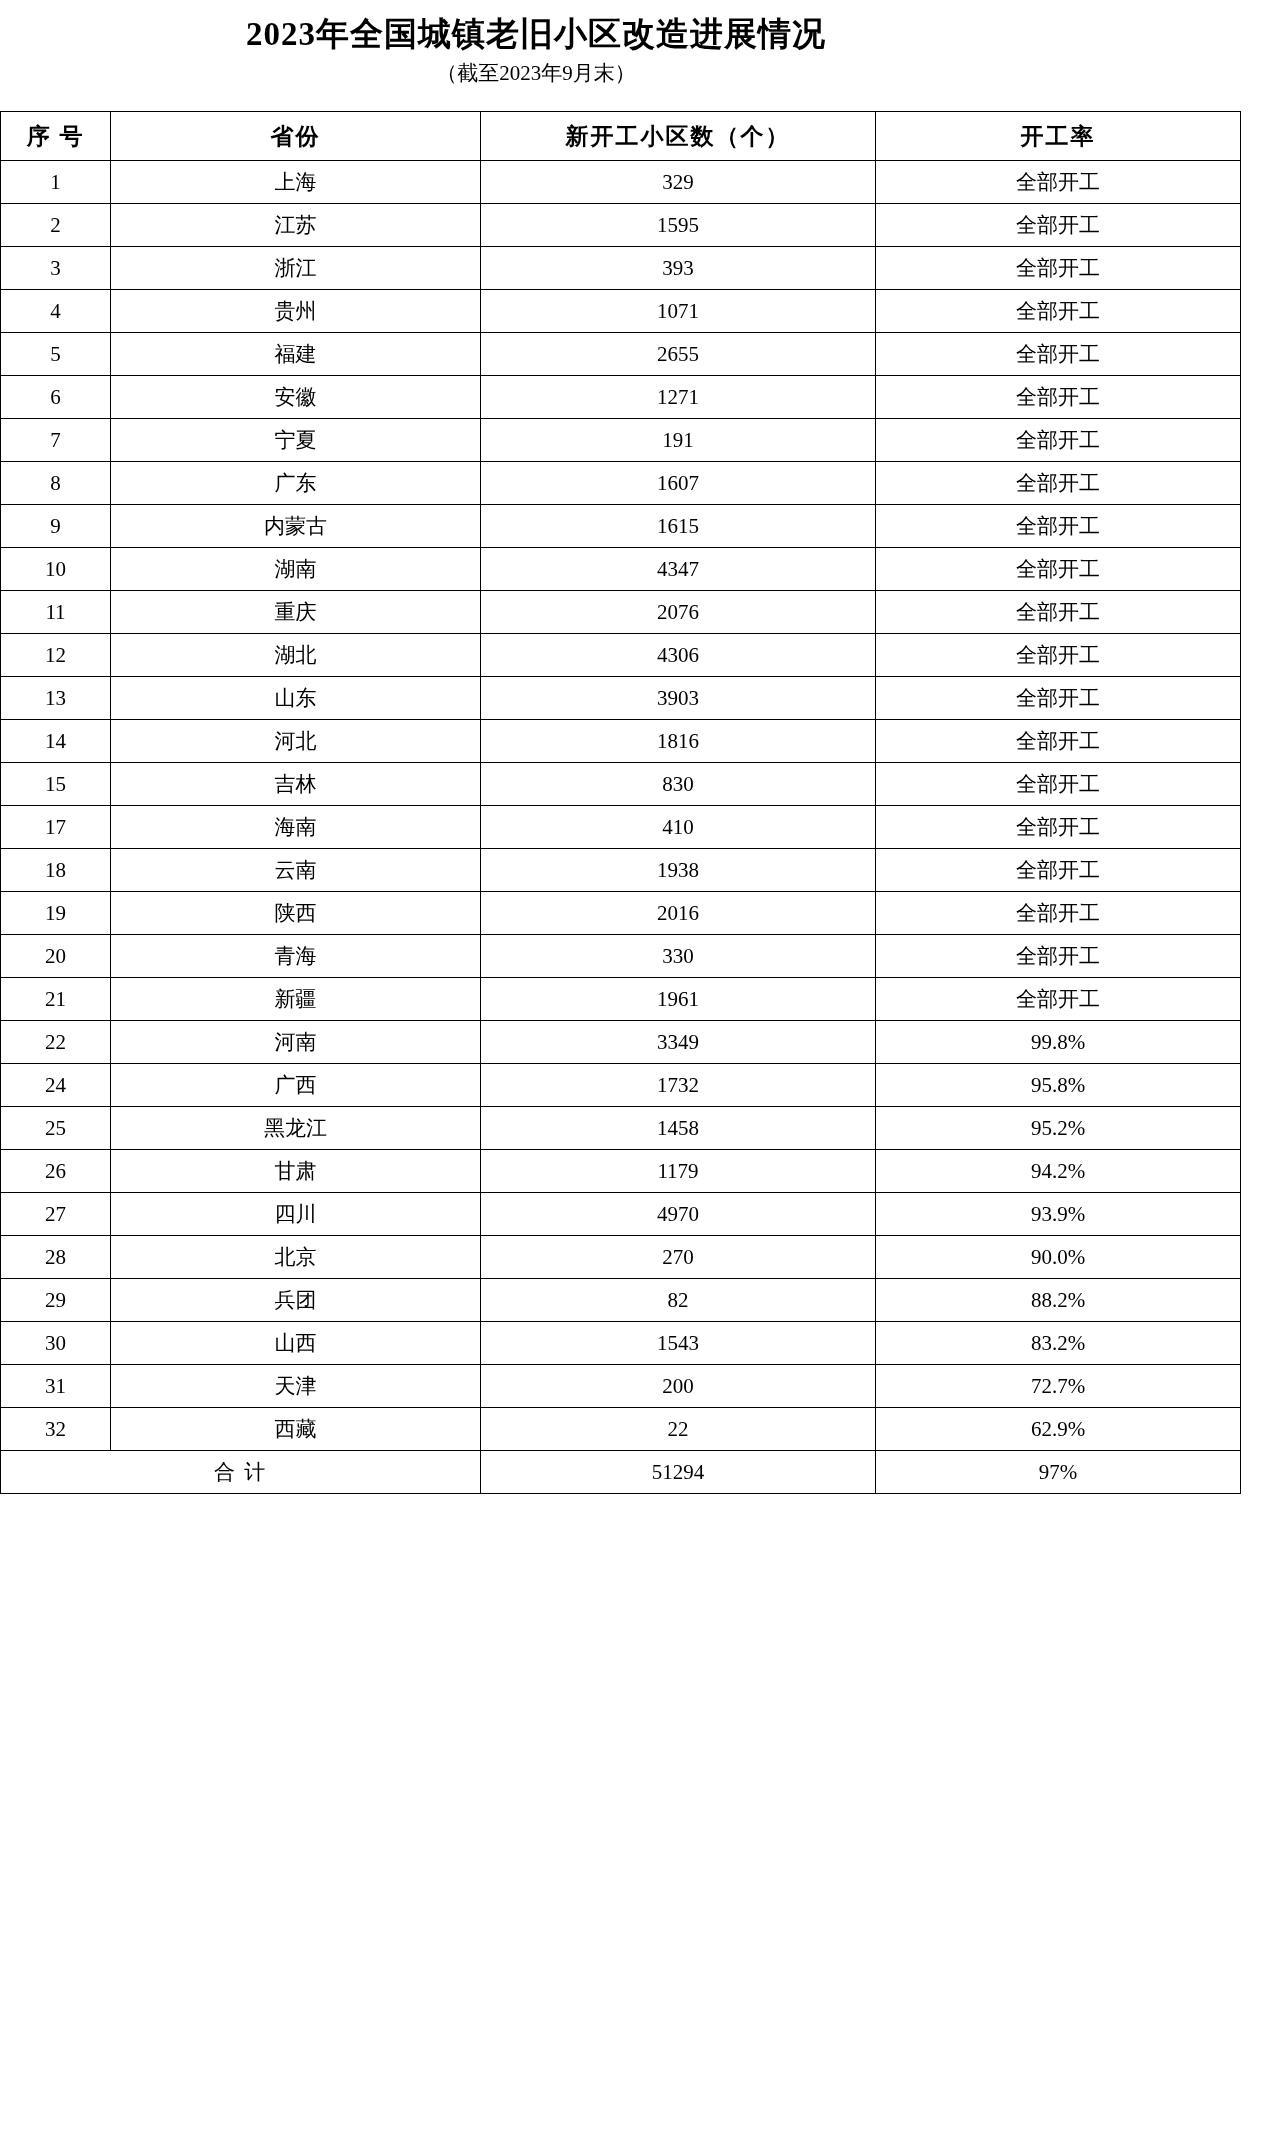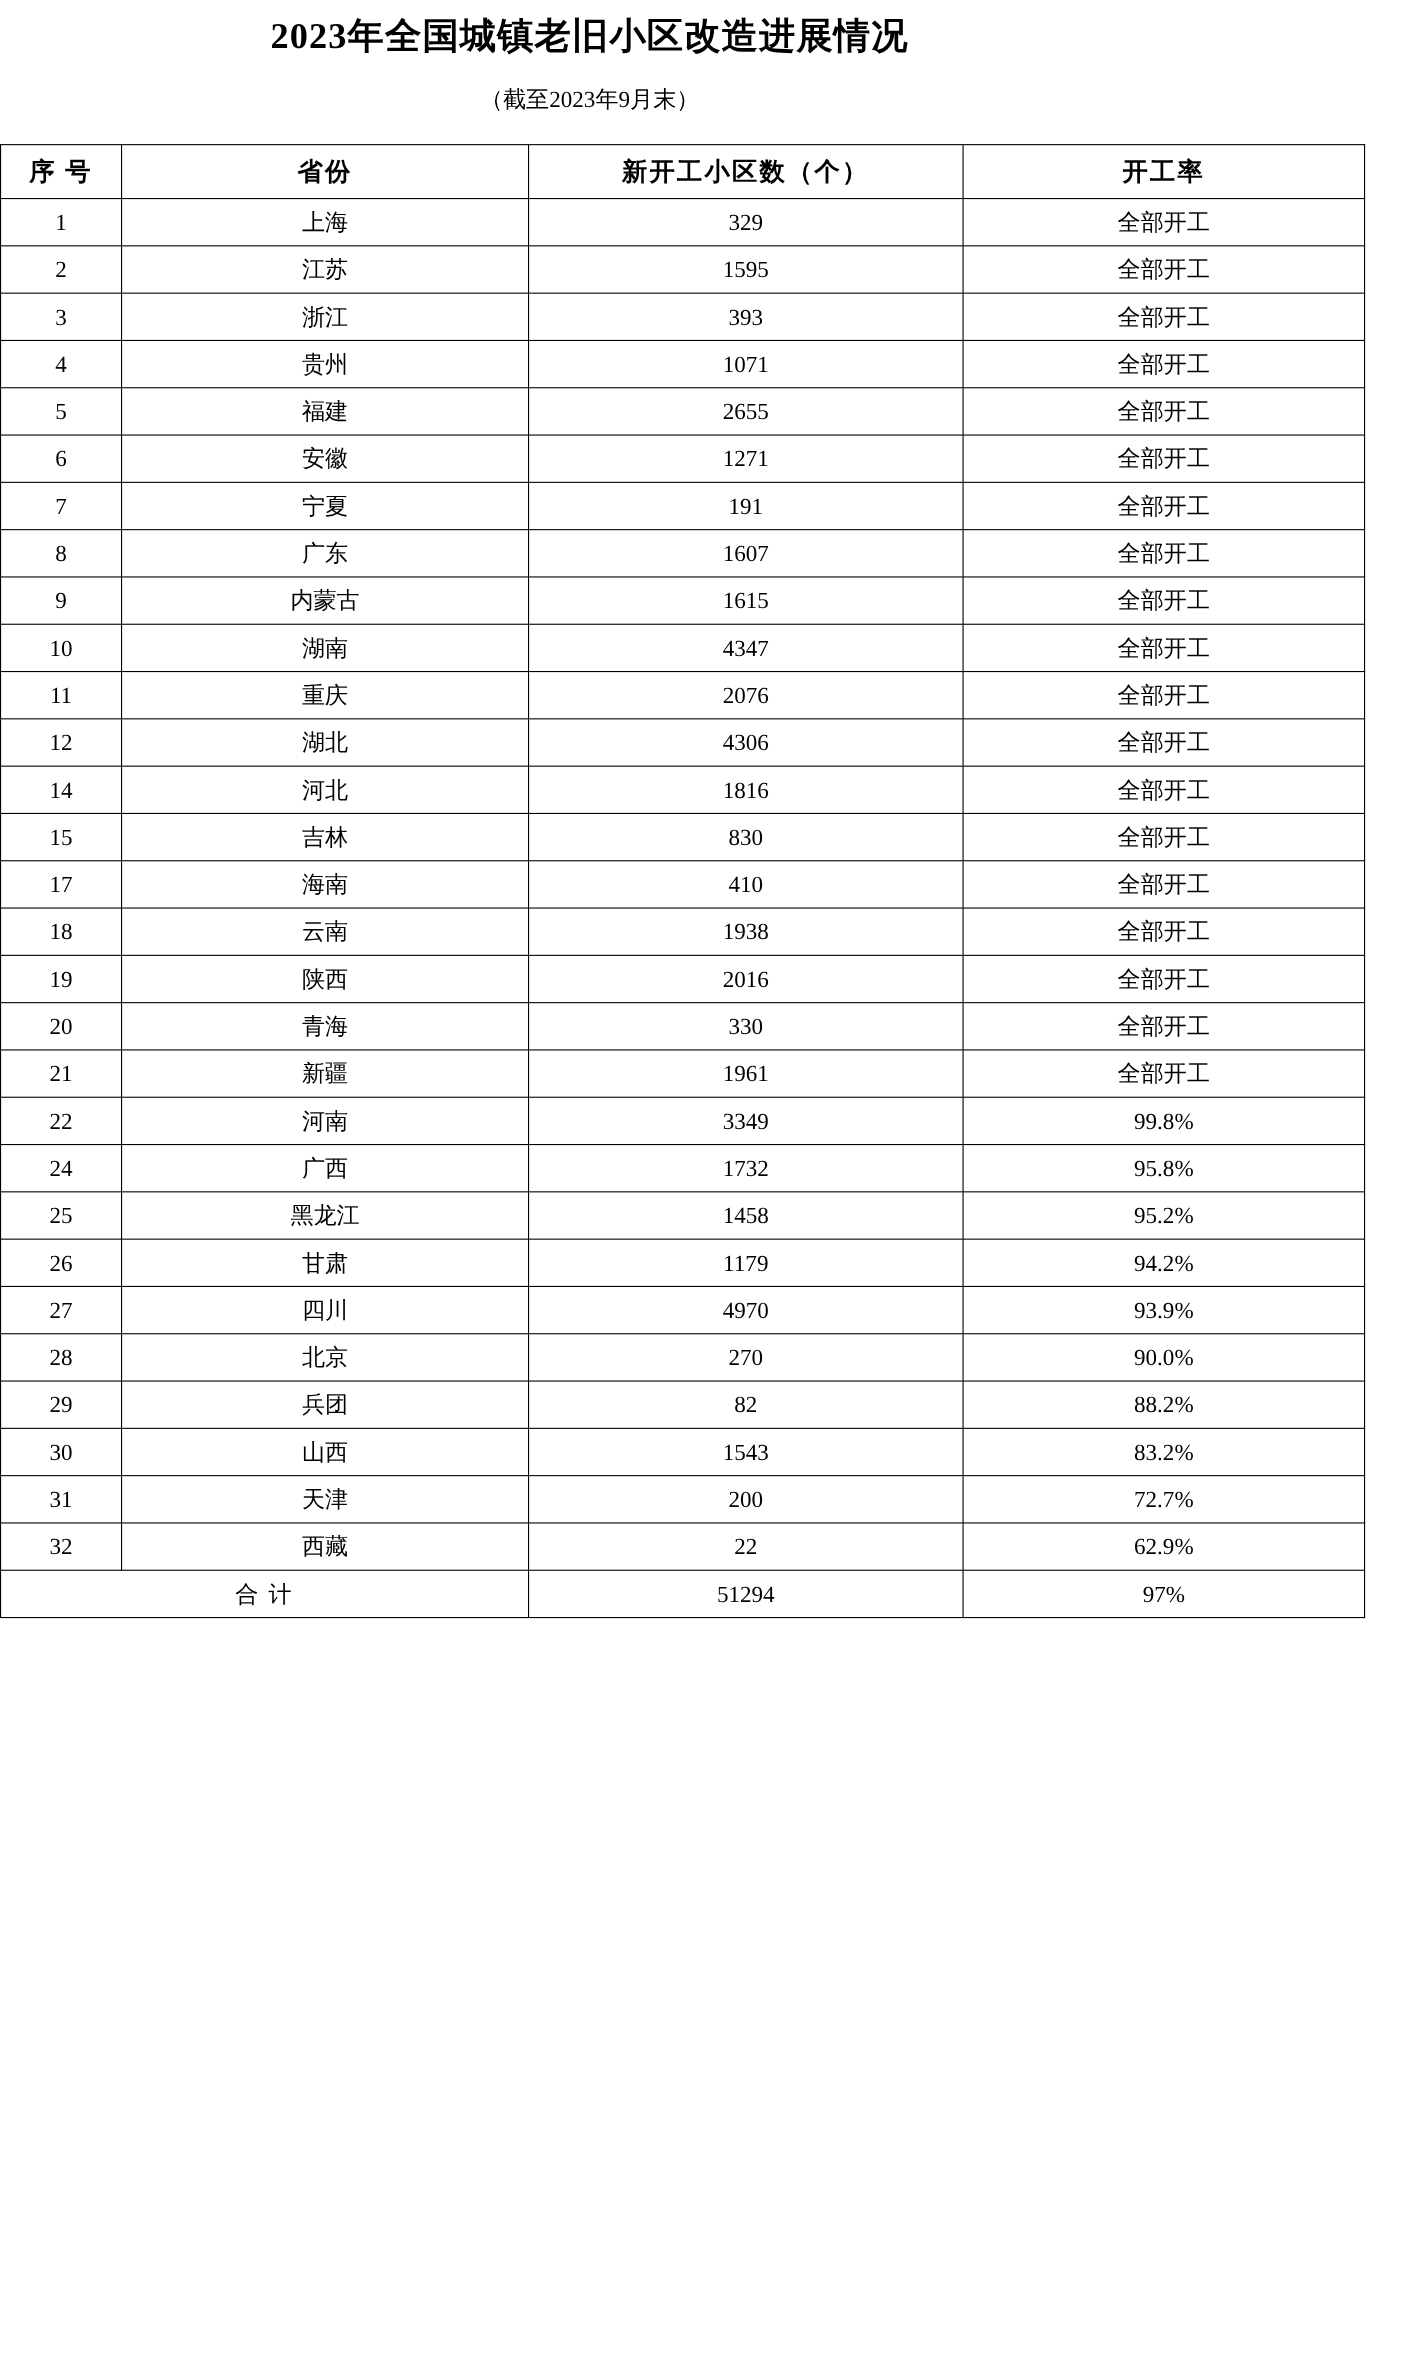--- a/index.html
+++ b/index.html
@@ -29,21 +29,21 @@
     font-weight: 700;
     letter-spacing: 1px;
     line-height: 1.25;
     margin: 0;
     padding: 0 0 4px 0;
   }
   .doc-subtitle {
     font-family: "Liberation Serif", serif;
     font-size: 21px;
     font-weight: 400;
-    margin: 17px;
+    margin: 0;
     padding: 0 0 10px 0;
   }
   table.data-table {
     border-collapse: collapse;
     width: 1240px;
     margin: 14px auto;
     table-layout: fixed;
   }
   table.data-table td, table.data-table th {
     border: 1px solid #000000;
@@ -169,20 +169,26 @@
         <td class="num-cell">2076</td>
         <td class="rate-cell">全部开工</td>
       </tr>
       <tr>
         <td class="idx-cell">12</td>
         <td>湖北</td>
         <td class="num-cell">4306</td>
         <td class="rate-cell">全部开工</td>
       </tr>
       <tr>
+        <td class="idx-cell">13</td>
+        <td>山东</td>
+        <td class="num-cell">3903</td>
+        <td class="rate-cell">全部开工</td>
+      </tr>
+      <tr>
         <td class="idx-cell">14</td>
         <td>河北</td>
         <td class="num-cell">1816</td>
         <td class="rate-cell">全部开工</td>
       </tr>
       <tr>
         <td class="idx-cell">15</td>
         <td>吉林</td>
         <td class="num-cell">830</td>
         <td class="rate-cell">全部开工</td>

